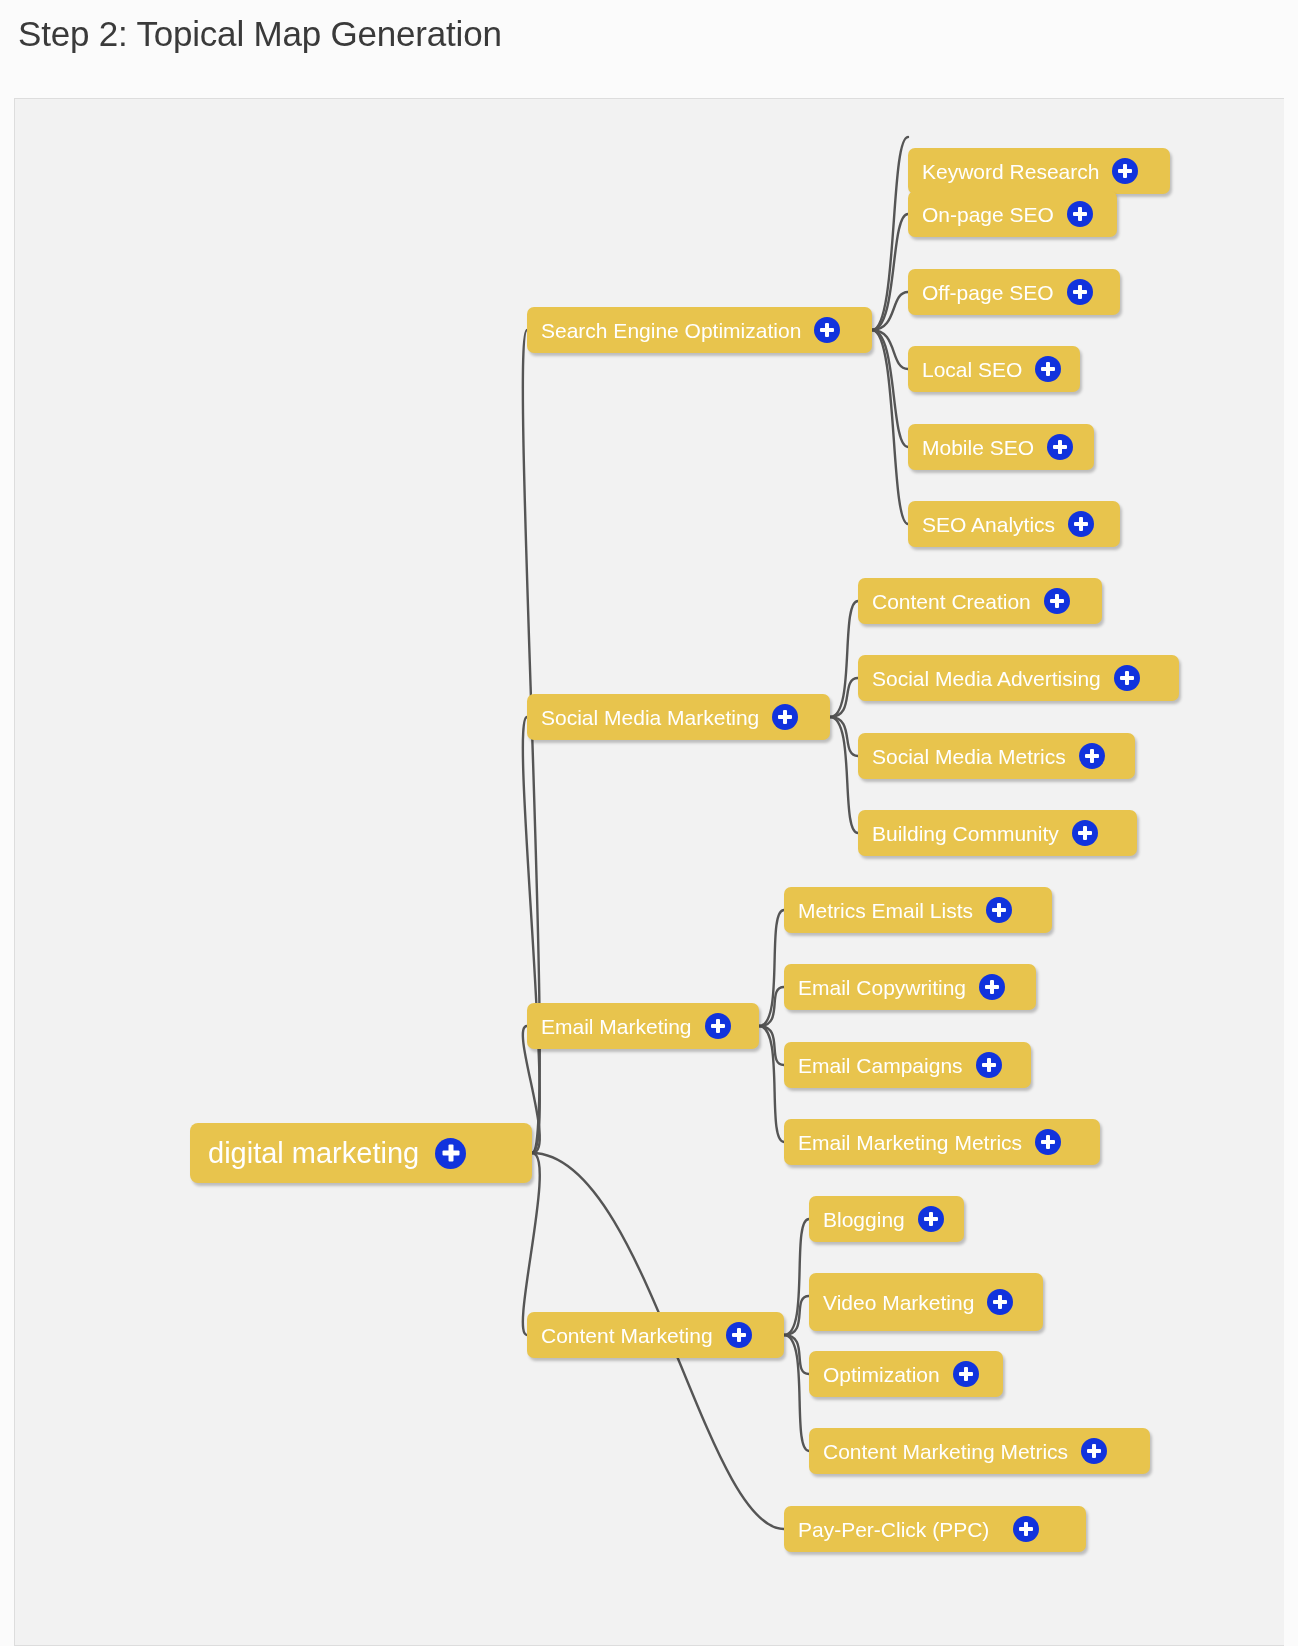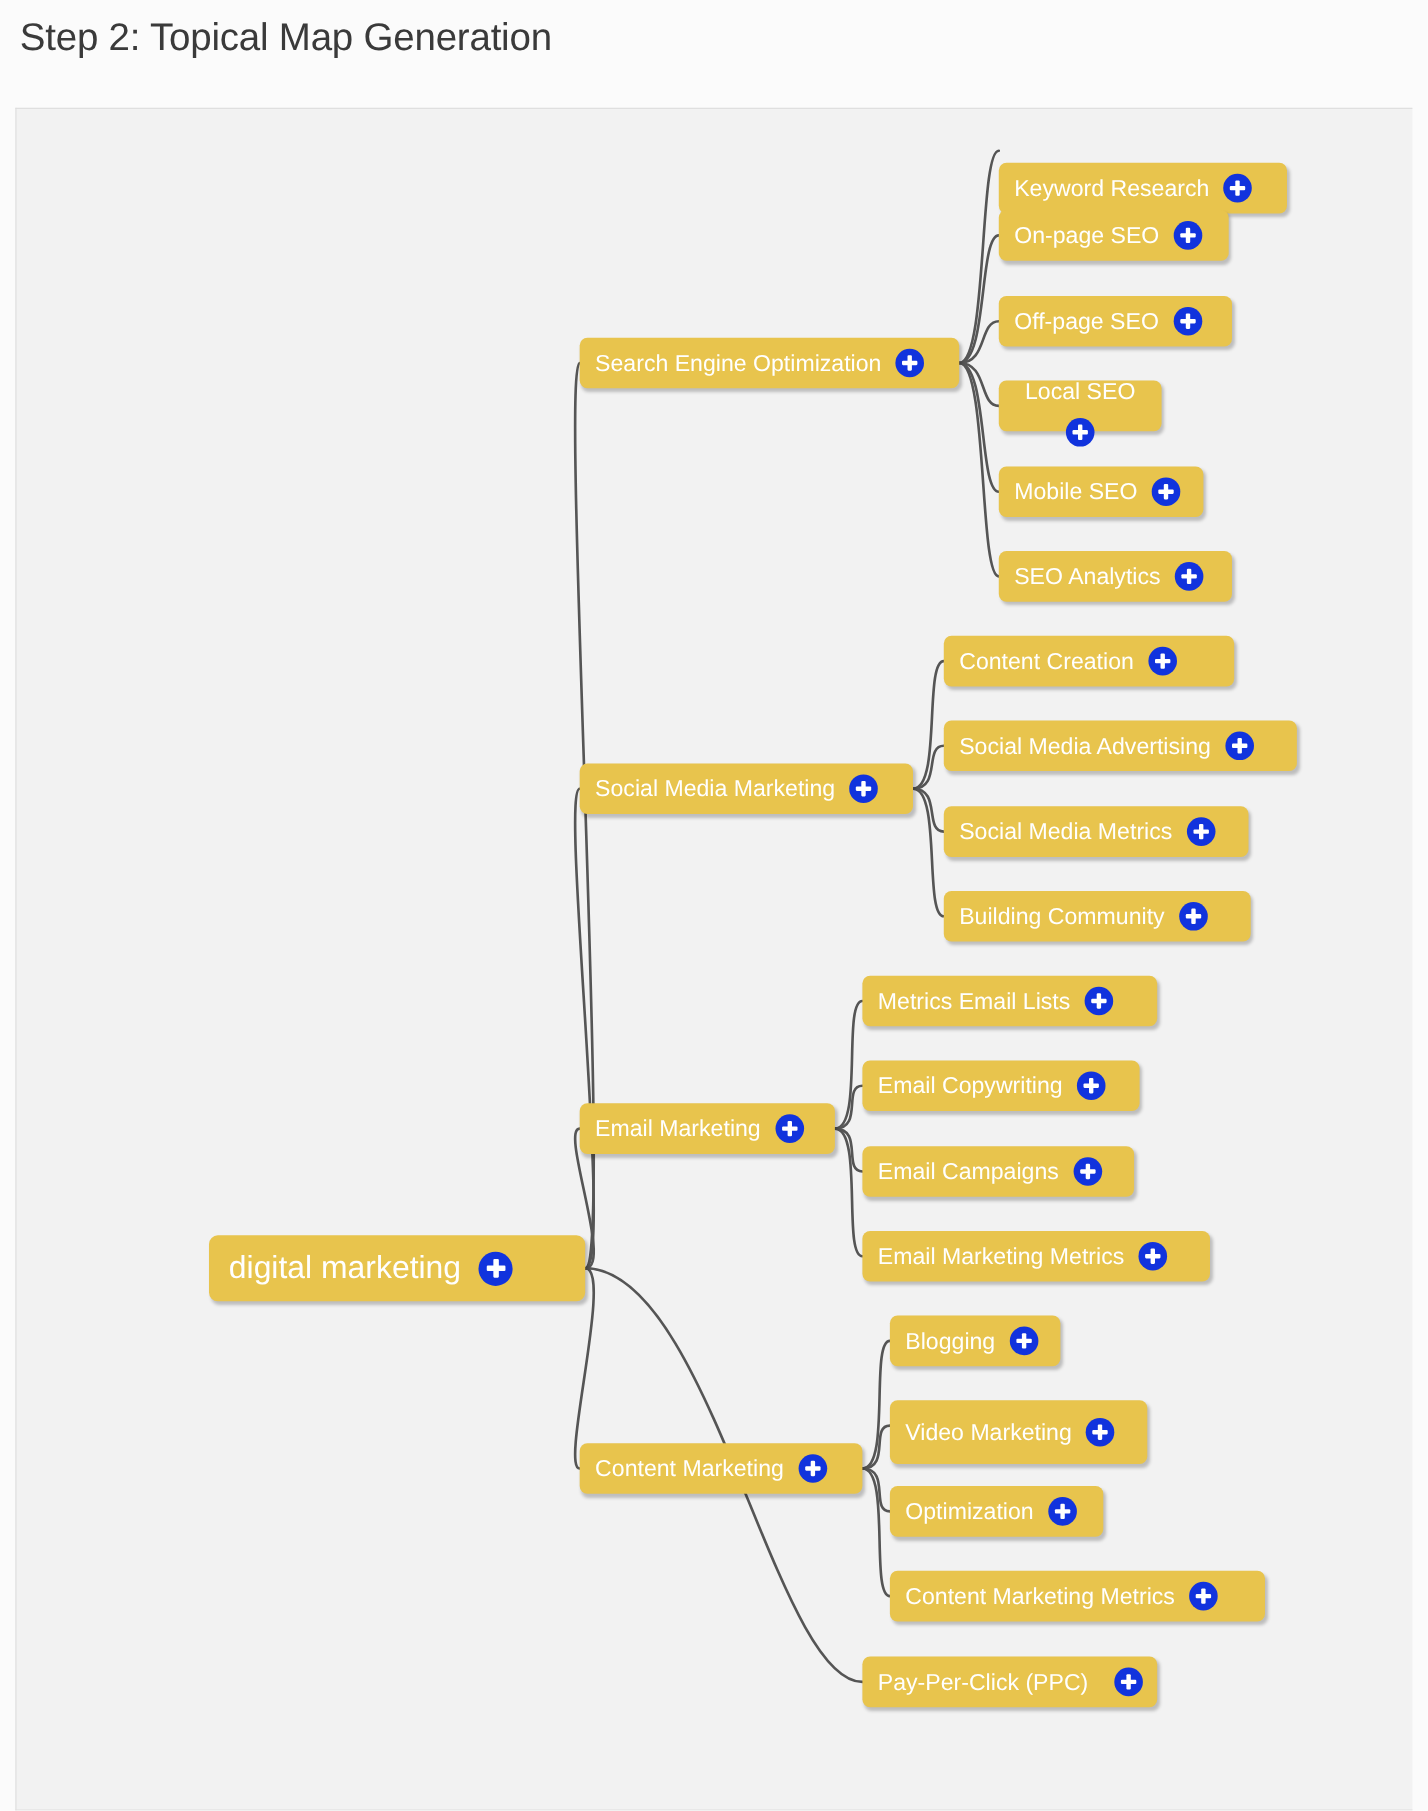--- a/index.html
+++ b/index.html
@@ -140,37 +140,37 @@
           <span class="plus"></span>
         </div>
         <div class="node" style="left: 893px; top: 92px; width: 209px; height: 46px;">
           <span class="label">On-page SEO</span>
           <span class="plus"></span>
         </div>
         <div class="node" style="left: 893px; top: 170px; width: 212px; height: 46px;">
           <span class="label">Off-page SEO</span>
           <span class="plus"></span>
         </div>
-        <div class="node" style="left: 893px; top: 247px; width: 148px; height: 46px; flex-direction: column;">
+        <div class="node" style="left: 893px; top: 247px; width: 172px; height: 46px;">
           <span class="label">Local SEO</span>
           <span class="plus"></span>
         </div>
         <div class="node" style="left: 893px; top: 325px; width: 186px; height: 46px;">
           <span class="label">Mobile SEO</span>
           <span class="plus"></span>
         </div>
         <div class="node" style="left: 893px; top: 402px; width: 212px; height: 46px;">
           <span class="label">SEO Analytics</span>
           <span class="plus"></span>
         </div>
         <div class="node" style="left: 512px; top: 595px; width: 303px; height: 46px;">
           <span class="label">Social Media Marketing</span>
           <span class="plus"></span>
         </div>
-        <div class="node" style="left: 843px; top: 479px; width: 264px; height: 46px;">
+        <div class="node" style="left: 843px; top: 479px; width: 244px; height: 46px;">
           <span class="label">Content Creation</span>
           <span class="plus"></span>
         </div>
         <div class="node" style="left: 843px; top: 556px; width: 321px; height: 46px;">
           <span class="label">Social Media Advertising</span>
           <span class="plus"></span>
         </div>
         <div class="node" style="left: 843px; top: 634px; width: 277px; height: 46px;">
           <span class="label">Social Media Metrics</span>
           <span class="plus"></span>
@@ -212,20 +212,20 @@
           <span class="plus"></span>
         </div>
         <div class="node" style="left: 794px; top: 1252px; width: 194px; height: 46px;">
           <span class="label">Optimization</span>
           <span class="plus"></span>
         </div>
         <div class="node" style="left: 794px; top: 1329px; width: 341px; height: 46px;">
           <span class="label">Content Marketing Metrics</span>
           <span class="plus"></span>
         </div>
-        <div class="node" style="left: 769px; top: 1407px; width: 268px; height: 46px; gap: 24px;">
+        <div class="node" style="left: 769px; top: 1407px; width: 302px; height: 46px; gap: 24px;">
           <span class="label">Pay-Per-Click (PPC)</span>
           <span class="plus"></span>
         </div>
       </div>
   </div>
 
 </div>
 
 </body></html>

